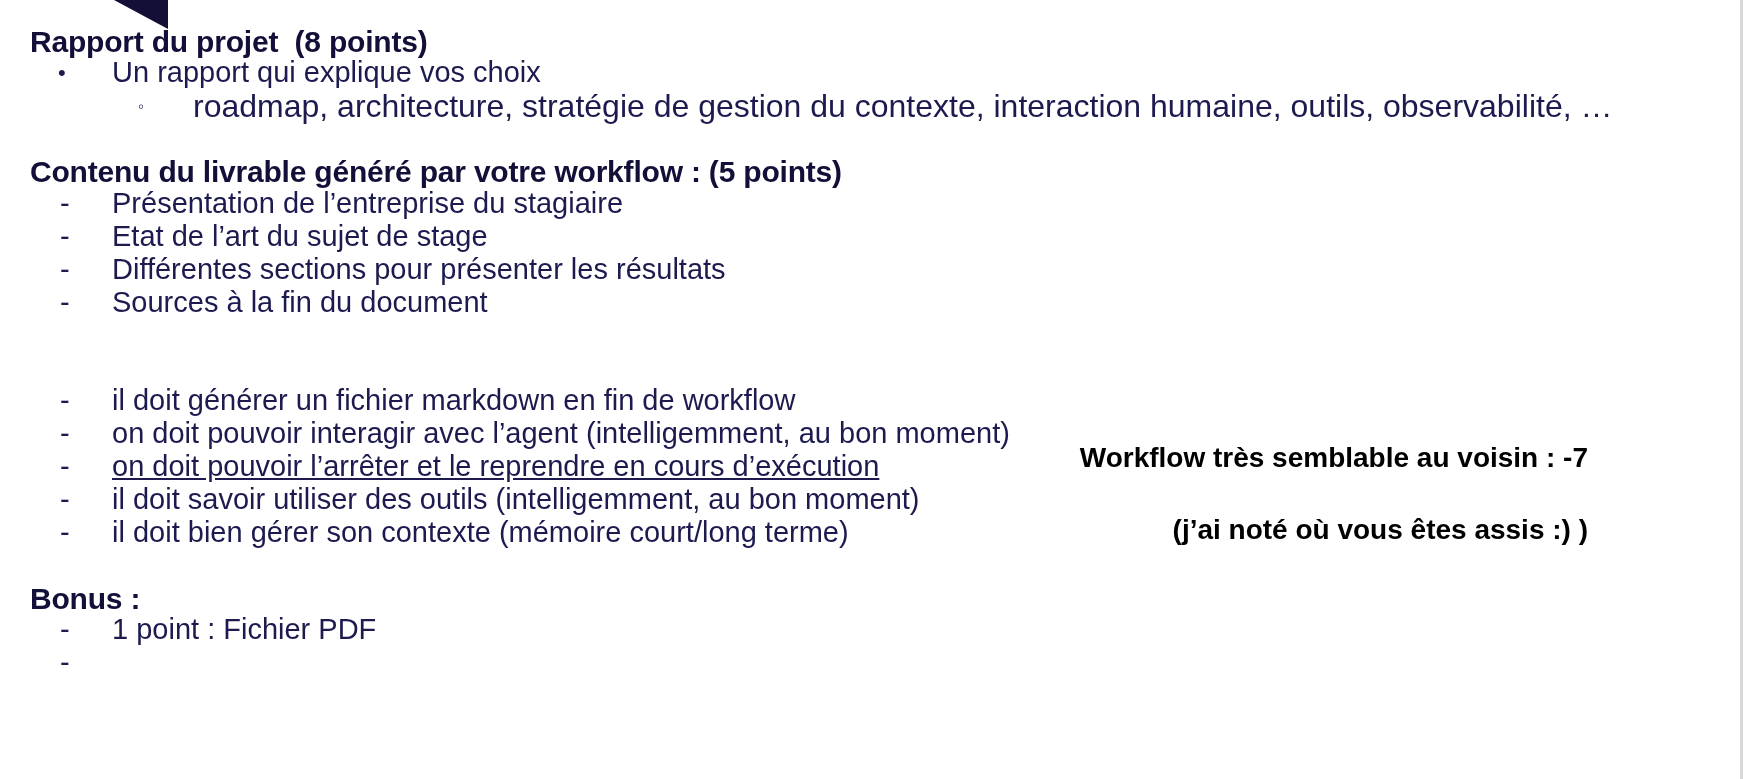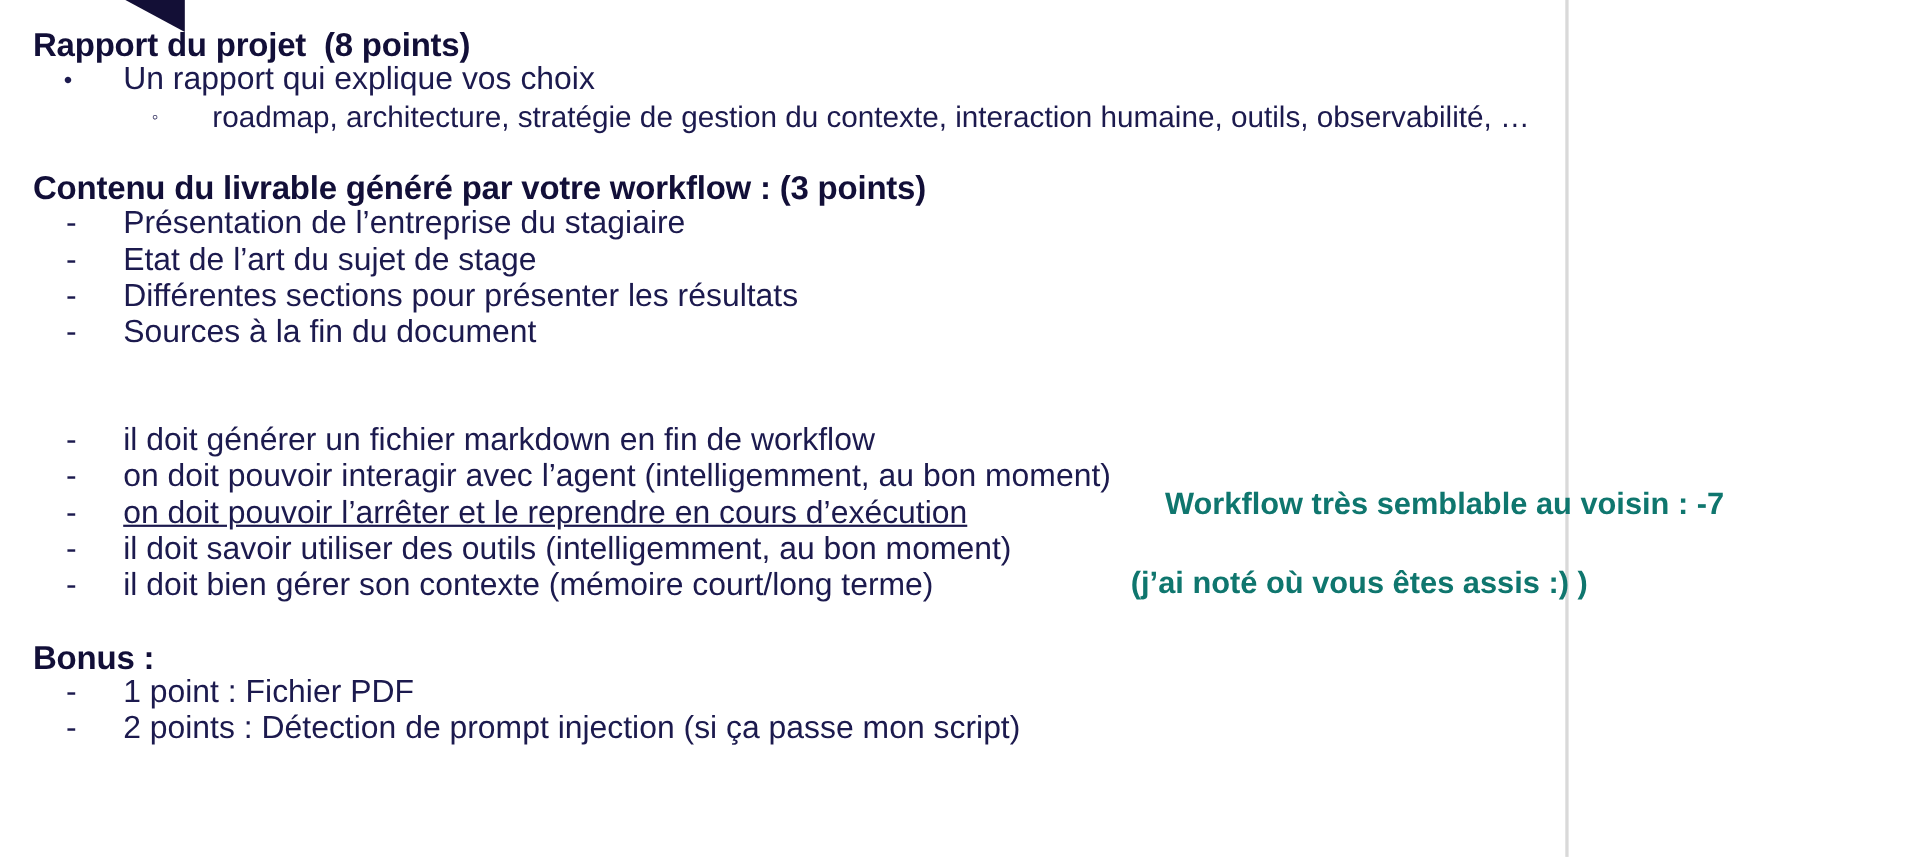--- a/index.html
+++ b/index.html
@@ -8,21 +8,21 @@
     background: #ffffff;
   }
   body {
     width: 1743px;
     height: 779px;
     font-family: "Liberation Sans", sans-serif;
     overflow: hidden;
   }
   .slide {
     position: relative;
-    width: 1426px;
+    width: 1743px;
     height: 779px;
     background: #ffffff;
     box-sizing: border-box;
     border-right: 3px solid #d9d9d9;
   }
   
   .corner-triangle {
     position: absolute;
     left: 114px;
     top: 0;
@@ -44,21 +44,21 @@
   .heading-1 { position: absolute; left: 30px; top: 22px; }
   .heading-2 { position: absolute; left: 30px; top: 152px; }
   .heading-3 { position: absolute; left: 30px; top: 350px; }
   .heading-4 { position: absolute; left: 30px; top: 579px; }
   .u { text-underline-offset: 3px; }
 
   
   .row { position: absolute; color: #1c1a4e; font-size: 29px; line-height: 33px; white-space: pre; }
   .row-b1 { left: 112px; top: 56px; }
   .row-b1-marker { left: 58px; top: 56px; font-size: 22px; }
-  .row-b2 { left: 193px; top: 90px; font-size: 27px; text-align: center; }
+  .row-b2 { left: 193px; top: 90px; font-size: 32px; text-align: center; }
   .row-b2-marker { left: 138px; top: 90px; font-size: 17px; }
 
   .row-d1 { left: 112px; top: 187px; }
   .row-d2 { left: 112px; top: 220px; }
   .row-d3 { left: 112px; top: 253px; }
   .row-d4 { left: 112px; top: 286px; }
   .dash { left: 60px; position: absolute; color: #1c1a4e; font-size: 29px; line-height: 33px; }
 
   .row-a1 { left: 112px; top: 384px; }
   .row-a2 { left: 112px; top: 417px; }
@@ -67,44 +67,45 @@
   .row-a5 { left: 112px; top: 516px; }
 
   .row-n1 { left: 112px; top: 613px; }
   .row-n2 { left: 112px; top: 646px; }
 
   .annotation {
     position: absolute;
     left: 1028px;
     top: 404px;
     width: 560px;
-    color: #0f766e;
+    color: #000000;
     font-size: 28px;
     font-weight: bold;
     line-height: 36px;
     white-space: pre;
+    text-align: right;
   }
   .annotation .line2 { display: block; }
 </style>
 </head>
 <body>
 
 <div class="slide">
 
   <div class="corner-triangle"></div>
 
   <h2 class="heading heading-1">Rapport du projet  (8 points)</h2>
 
   <span class="row row-b1-marker">•</span>
   <span class="row row-b1">Un rapport qui explique vos choix</span>
 
   <span class="row row-b2-marker">◦</span>
   <span class="row row-b2">roadmap, architecture, stratégie de gestion du contexte, interaction humaine, outils, observabilité, …</span>
 
-  <h2 class="heading heading-2">Contenu du livrable généré par votre workflow : (3 points)</h2>
+  <h2 class="heading heading-2">Contenu du livrable généré par votre workflow : (5 points)</h2>
 
   <span class="dash" style="top:187px">-</span>
   <span class="row row-d1">Présentation de l’entreprise du stagiaire</span>
 
   <span class="dash" style="top:220px">-</span>
   <span class="row row-d2">Etat de l’art du sujet de stage</span>
 
   <span class="dash" style="top:253px">-</span>
   <span class="row row-d3">Différentes sections pour présenter les résultats</span>
 
@@ -126,20 +127,19 @@
 
   <span class="dash" style="top:516px">-</span>
   <span class="row row-a5">il doit bien gérer son contexte (mémoire court/long terme)</span>
 
   <h2 class="heading heading-4">Bonus :</h2>
 
   <span class="dash" style="top:613px">-</span>
   <span class="row row-n1">1 point : Fichier PDF</span>
 
   <span class="dash" style="top:646px">-</span>
-  <span class="row row-n2">2 points : Détection de prompt injection (si ça passe mon script)</span>
 
   <div class="annotation">
     <span>Workflow très semblable au voisin : -7</span>
     <span class="line2">(j’ai noté où vous êtes assis :) )</span>
   </div>
 
 </div>
 
 </body></html>

